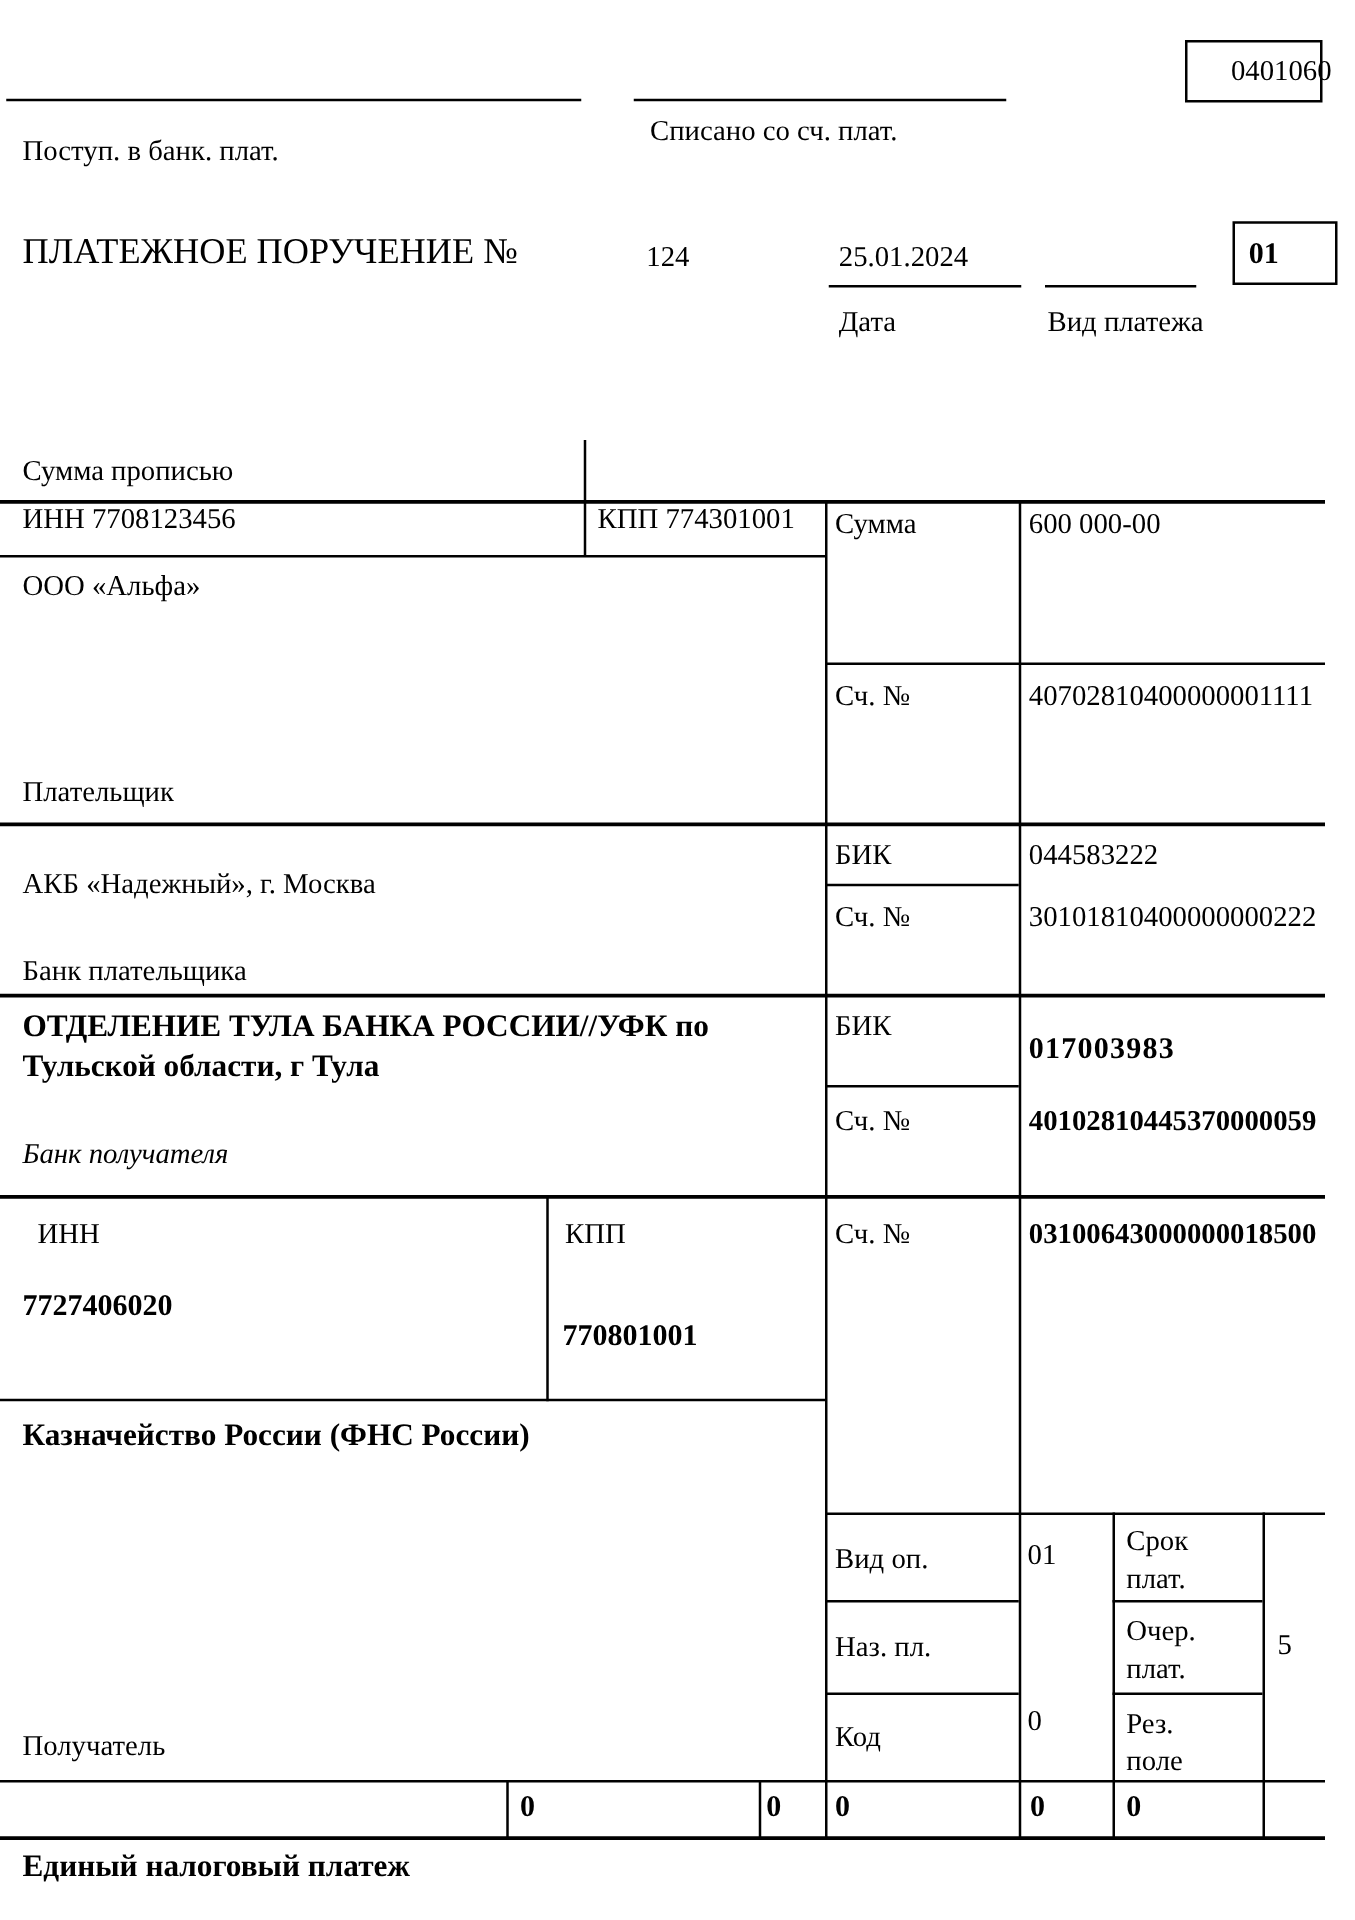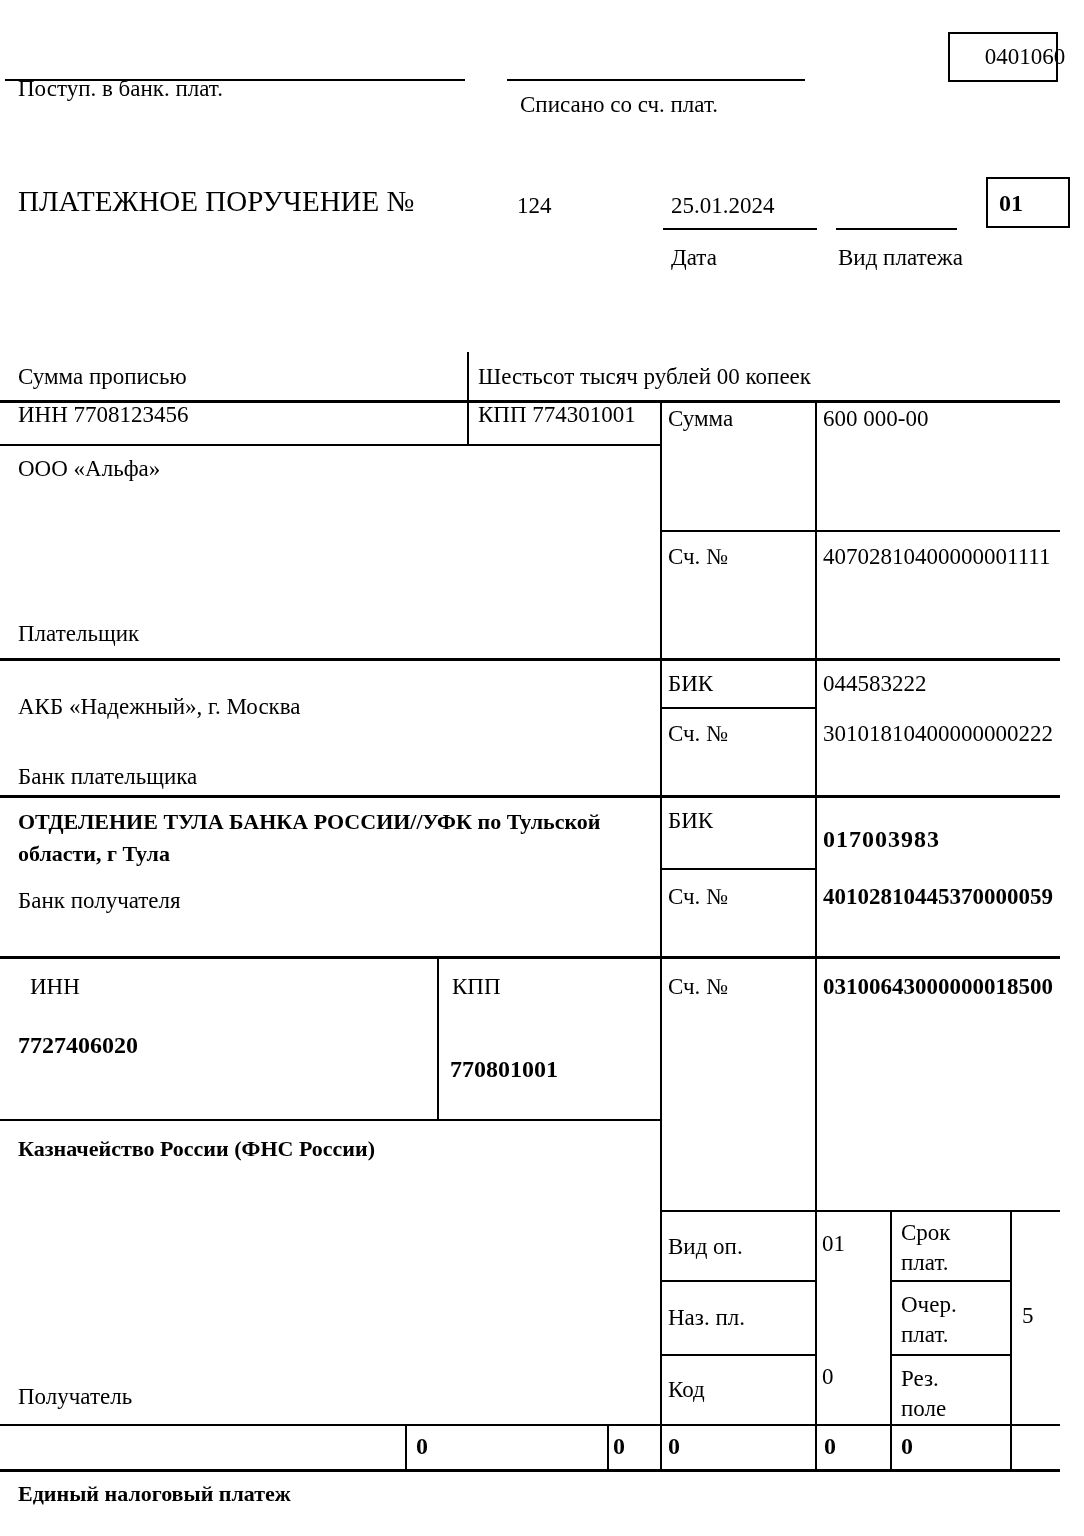--- a/index.html
+++ b/index.html
@@ -5,21 +5,21 @@
   * { margin:0; padding:0; box-sizing:border-box; }
   html,body { background:#fff; }
   .page {
     position:relative; width:1084px; height:1536px; margin:0 auto;
     background:#fff; color:#000; overflow:hidden;
     font-family:"Liberation Serif","DejaVu Serif",serif;
   }
   .t  { position:absolute; font-size:23px; line-height:30px; white-space:nowrap; }
   .b  { font-weight:bold; }
   .md { font-size:24px; }
-  .lg { font-size:22px; }
+  .lg { font-size:25px; }
   .wrap { white-space:normal; }
   .sp1 { letter-spacing:1px; }
   .sp2 { letter-spacing:2px; }
   .title { font-size:29px; line-height:34px; font-weight:normal; }
   .hl  { position:absolute; height:2px; background:#000; }
   .hl3 { position:absolute; height:3px; background:#000; }
   .vl  { position:absolute; width:2px;  background:#000; }
   .box { position:absolute; border:2px solid #000; display:flex; align-items:center; }
   .box-center { justify-content:center; }
 </style>
@@ -27,37 +27,36 @@
 <body>
 
 <div class="page">
 
   <div class="box box-center" style="left:948px; top:32px; width:110px; height:50px;padding-left:44px;">
     <span class="t" style="position:static;">0401060</span>
   </div>
 
   <div class="hl" style="left:5px; top:79px; width:460px;"></div>
   <div class="hl" style="left:507px; top:79px; width:298px;"></div>
-  <span class="t" style="left:18px; top:74px;text-align:center;">Поступ. в банк. плат.</span>
+  <span class="t" style="left:18px; top:106px;text-align:center;">Поступ. в банк. плат.</span>
   <span class="t" style="left:520px; top:90px;">Списано со сч. плат.</span>
 
   <span class="t title" style="left:18px; top:184px;">ПЛАТЕЖНОЕ ПОРУЧЕНИЕ №</span>
   <span class="t" style="left:517px; top:191px;">124</span>
   <span class="t" style="left:671px; top:191px;">25.01.2024</span>
   <div class="hl" style="left:663px; top:228px; width:154px;"></div>
   <span class="t" style="left:671px; top:243px;">Дата</span>
   <div class="hl" style="left:836px; top:228px; width:121px;"></div>
   <span class="t wrap" style="left:838px; top:243px; width:125px;">Вид платежа</span>
   <div class="box" style="left:986px; top:177px; width:84px; height:51px; padding-left:11px;">
     <span class="t b md" style="position:static;">01</span>
   </div>
 
   <div class="vl" style="left:467px; top:352px; height:93px;"></div>
   <span class="t" style="left:18px; top:362px;">Сумма прописью</span>
-  <span class="t" style="left:478px; top:362px;">Шестьсот тысяч рублей 00 копеек</span>
   <div class="hl3" style="left:0; top:400px; width:1060px;"></div>
 
   <div class="vl" style="left:660px; top:400px; height:1072px;"></div>
   <div class="vl" style="left:815px; top:400px; height:1072px;"></div>
 
   <span class="t" style="left:18px; top:400px;">ИНН 7708123456</span>
   <span class="t" style="left:478px; top:400px;">КПП 774301001</span>
   <span class="t" style="left:668px; top:404px;">Сумма</span>
   <span class="t" style="left:823px; top:404px;">600 000-00</span>
   <div class="hl" style="left:0; top:444px; width:660px;"></div>
@@ -76,21 +75,21 @@
   <span class="t" style="left:823px; top:719px;">30101810400000000222</span>
   <span class="t" style="left:18px; top:762px;">Банк плательщика</span>
   <div class="hl3" style="left:0; top:795px; width:1060px;"></div>
 
   <span class="t b lg wrap" style="left:18px; top:806px; width:640px; line-height:32px;">ОТДЕЛЕНИЕ ТУЛА БАНКА РОССИИ//УФК по Тульской области, г Тула</span>
   <span class="t" style="left:668px; top:806px;">БИК</span>
   <span class="t b md sp1" style="left:823px; top:824px;">017003983</span>
   <div class="hl" style="left:660px; top:868px; width:155px;"></div>
   <span class="t" style="left:668px; top:882px;">Сч. №</span>
   <span class="t b" style="left:823px; top:882px;">40102810445370000059</span>
-  <span class="t" style="left:18px; top:886px;">Банк получателя</span>
+  <span class="t" style="left:18px; top:908px;font-style:italic;">Банк получателя</span>
   <div class="hl3" style="left:0; top:956px; width:1060px;"></div>
 
   <div class="vl" style="left:437px; top:958px; height:163px;"></div>
   <span class="t" style="left:30px; top:972px;">ИНН</span>
   <span class="t" style="left:452px; top:972px;">КПП</span>
   <span class="t" style="left:668px; top:972px;">Сч. №</span>
   <span class="t b" style="left:823px; top:972px;">03100643000000018500</span>
   <span class="t b md" style="left:18px; top:1030px;">7727406020</span>
   <span class="t b md" style="left:450px; top:1030px;margin-top:24px;">770801001</span>
   <div class="hl" style="left:0; top:1119px; width:660px;"></div>

